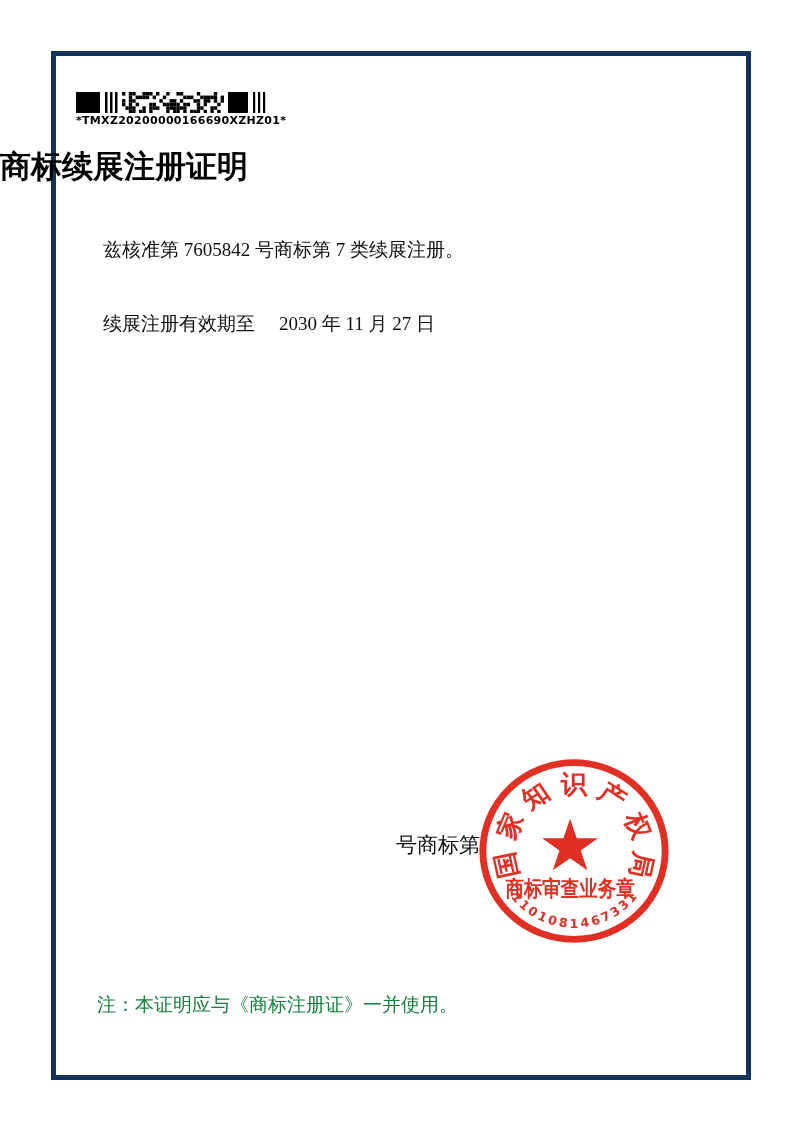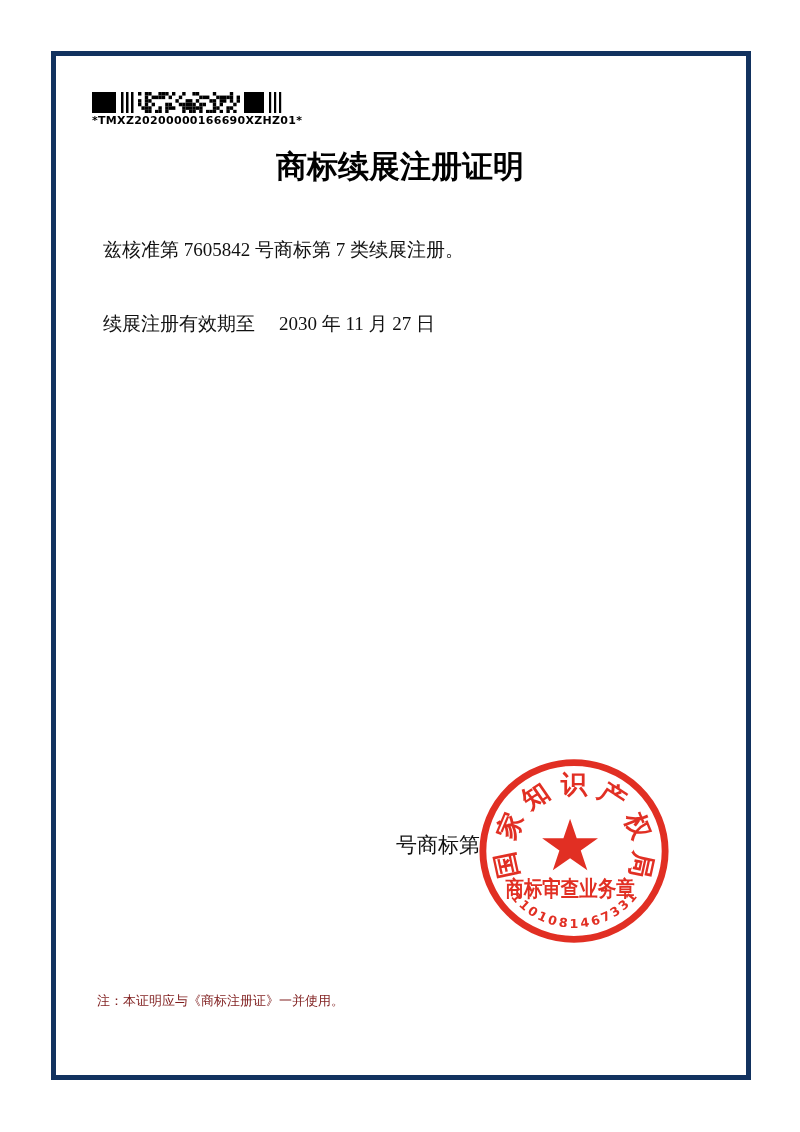--- a/index.html
+++ b/index.html
@@ -11,46 +11,46 @@
   body{
     width:800px;height:1132px;position:relative;background:#ffffff;
     font-family:"Liberation Serif","DejaVu Serif",serif;color:var(--ink);
     overflow:hidden;
   }
   .frame{
     position:absolute;left:51px;top:51px;width:690px;height:1019px;
     border:5px solid var(--border-c);
     box-sizing:content-box;
   }
-  .barcode{position:absolute;left:92px;top:92px;width:200px;}
+  .barcode{position:absolute;left:76px;top:92px;width:200px;}
   .barcode svg{display:block;}
   .barcode-text{
     width:200px;text-align:center;margin-top:1px;
     font-family:"DejaVu Sans","Liberation Sans",sans-serif;
     font-weight:bold;font-size:11px;letter-spacing:.3px;color:#000;
   }
   .title{
     position:absolute;left:0;top:146px;width:100%;margin:0;
-    text-align:center;font-size:31px;font-weight:bold;color:#000;
+    font-size:31px;font-weight:bold;color:#000;
   }
   .line{position:absolute;left:103px;margin:0;font-size:19px;color:#111;white-space:nowrap;text-align:right;}
   .line1{top:237px;}
   .line2{top:311px;}
   .line2 .date{margin-left:24px;}
   .issuer{position:absolute;left:396px;top:831px;font-size:21px;color:#111;}
   .seal{position:absolute;left:476px;top:756px;opacity:.95;}
   .seal-ring{fill:none;stroke:var(--seal-red);stroke-width:7;}
   .seal-star{fill:var(--seal-red);}
   .seal-banner{
     fill:var(--seal-red);font-family:"Liberation Serif","DejaVu Serif",serif;
     font-weight:bold;font-size:23px;
   }
   .seal-glyph{fill:var(--seal-red);font-family:"Liberation Serif","DejaVu Serif",serif;font-weight:bold;}
   .seal-digit{fill:var(--seal-red);font-family:"DejaVu Sans","Liberation Sans",sans-serif;font-weight:bold;}
-  .note{position:absolute;left:97px;top:992px;margin:0;font-size:13px;color:#7f1d1d;white-space:nowrap;}
+  .note{position:absolute;left:97px;top:992px;margin:0;font-size:19px;color:#15803d;white-space:nowrap;}
   .bc-ink{fill:#000;}
 </style>
 </head>
 <body>
 
 <div class="page">
 
   <div class="frame"></div>
 
   <div class="barcode">

